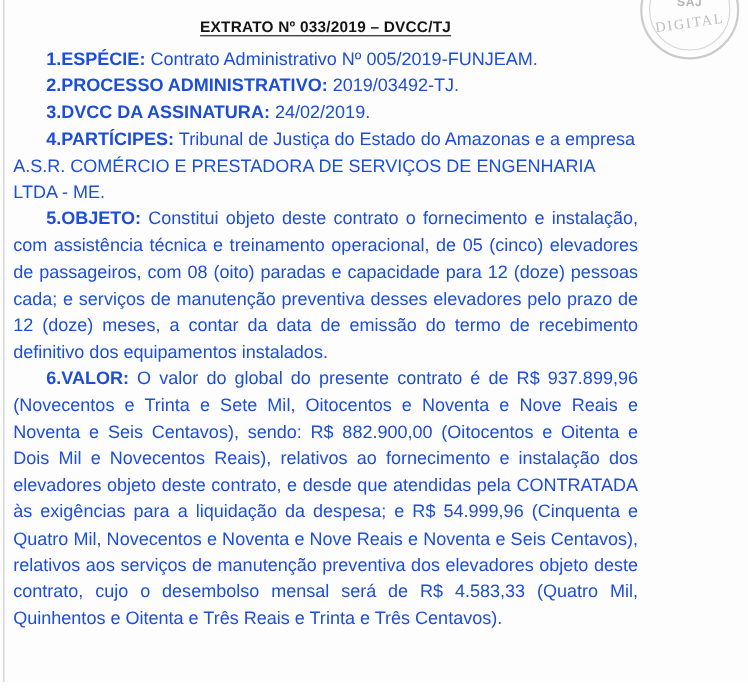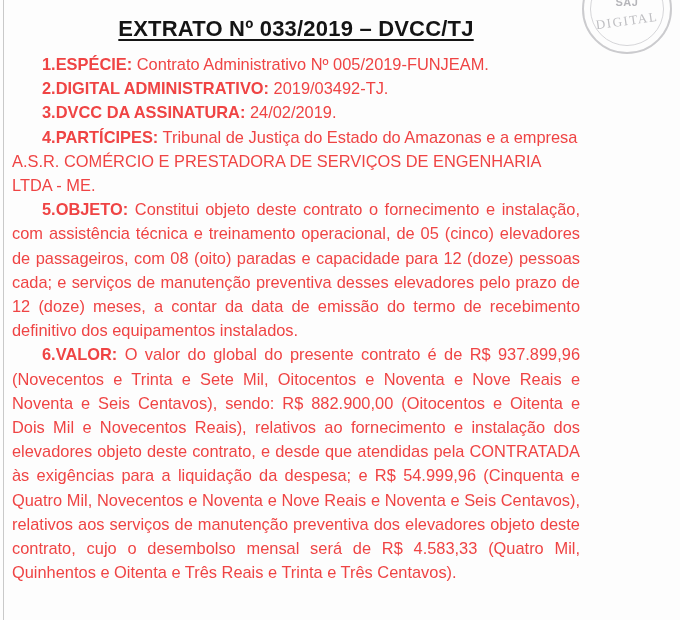--- a/index.html
+++ b/index.html
@@ -82,35 +82,35 @@
     position: absolute;
     left: 12px;
     top: 0;
     width: 568px;
   }
 
   #doc-title {
     margin: 0;
     padding: 16px 0 10px 0;
     text-align: center;
-    font-size: 22px;
+    font-size: 14px;
     font-weight: bold;
     letter-spacing: .2px;
     color: #141414;
   }
   #doc-title .title-text {
     text-decoration: underline;
     text-underline-offset: 3px;
   }
 
   .clause {
     margin: 0;
     font-size: 16.4px;
     line-height: 24.2px;
-    color: #ef4444;
+    color: #1d4ed8;
     text-align: justify;
     text-justify: inter-word;
     text-indent: 30px;
     hyphens: none;
   }
   .clause .lead {
     font-weight: bold;
   }
   
   .clause.short {
@@ -129,21 +129,21 @@
     <div class="seal-saj">SAJ</div>
     <div class="seal-digital">DIGITAL</div>
   </div>
 
   <div id="doc">
 
     <h1 id="doc-title"><span class="title-text">EXTRATO Nº 033/2019 – DVCC/TJ</span></h1>
 
     <p class="clause short"><span class="lead"><span>1.</span><span>ESPÉCIE:</span></span><span> Contrato Administrativo Nº 005/2019-FUNJEAM.</span></p>
 
-    <p class="clause short"><span class="lead"><span>2.</span><span>DIGITAL ADMINISTRATIVO:</span></span><span> 2019/03492-TJ.</span></p>
+    <p class="clause short"><span class="lead"><span>2.</span><span>PROCESSO ADMINISTRATIVO:</span></span><span> 2019/03492-TJ.</span></p>
 
     <p class="clause short"><span class="lead"><span>3.</span><span>DVCC DA ASSINATURA:</span></span><span> 24/02/2019.</span></p>
 
     <p class="clause short"><span class="lead"><span>4.</span><span>PARTÍCIPES:</span></span><span> Tribunal de Justiça do Estado do Amazonas e a empresa A.S.R. COMÉRCIO E PRESTADORA DE SERVIÇOS DE ENGENHARIA LTDA - ME.</span></p>
 
     <p class="clause"><span class="lead"><span>5.</span><span>OBJETO:</span></span><span> Constitui objeto deste contrato o fornecimento e instalação, com assistência técnica e treinamento operacional, de 05 (cinco) elevadores de passageiros, com 08 (oito) paradas e capacidade para 12 (doze) pessoas cada; e serviços de manutenção preventiva desses elevadores pelo prazo de 12 (doze) meses, a contar da data de emissão do termo de recebimento definitivo dos equipamentos instalados.</span></p>
 
     <p class="clause"><span class="lead"><span>6.</span><span>VALOR:</span></span><span> O valor do global do presente contrato é de R$ 937.899,96 (Novecentos e Trinta e Sete Mil, Oitocentos e Noventa e Nove Reais e Noventa e Seis Centavos), sendo: R$ 882.900,00 (Oitocentos e Oitenta e Dois Mil e Novecentos Reais), relativos ao fornecimento e instalação dos elevadores objeto deste contrato, e desde que atendidas pela CONTRATADA às exigências para a liquidação da despesa; e R$ 54.999,96 (Cinquenta e Quatro Mil, Novecentos e Noventa e Nove Reais e Noventa e Seis Centavos), relativos aos serviços de manutenção preventiva dos elevadores objeto deste contrato, cujo o desembolso mensal será de R$ 4.583,33 (Quatro Mil, Quinhentos e Oitenta e Três Reais e Trinta e Três Centavos).</span></p>
 
   </div>

